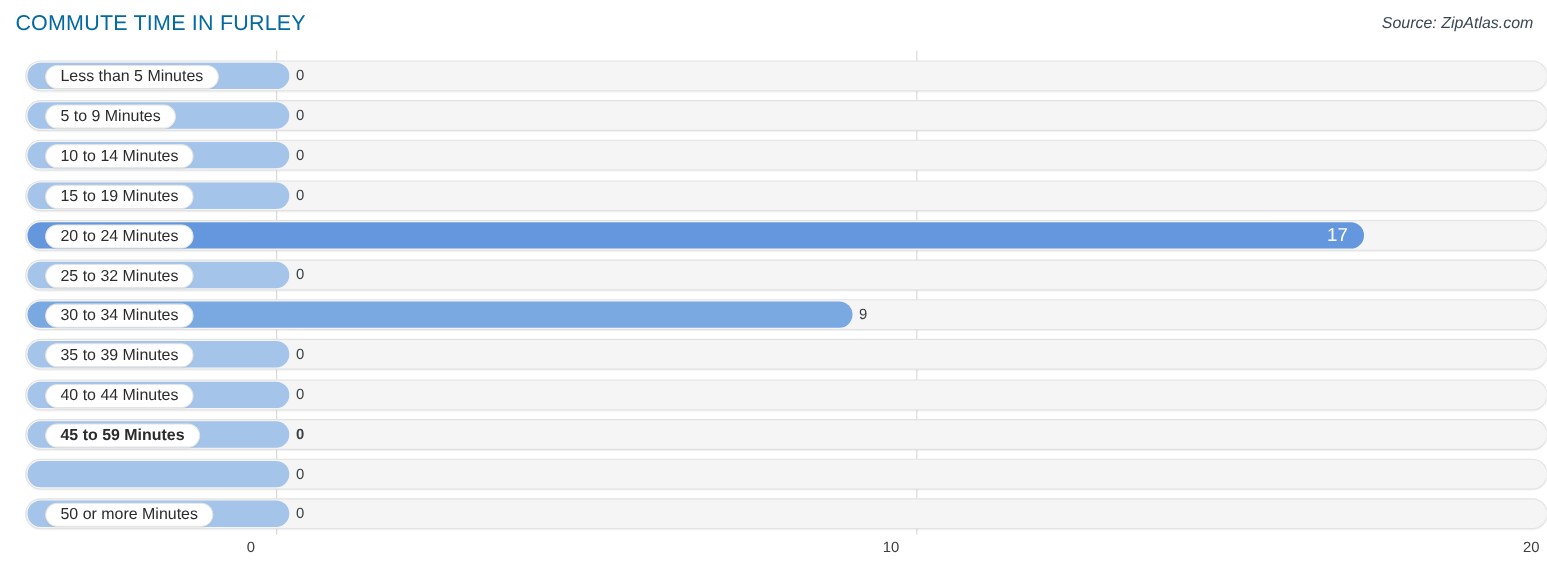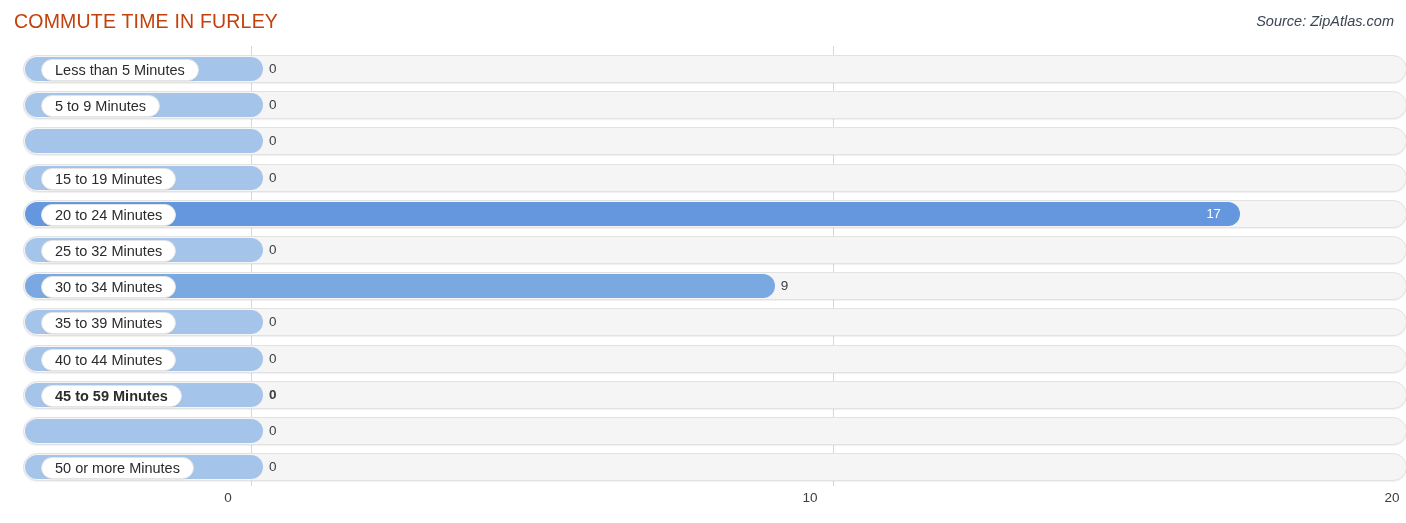--- a/index.html
+++ b/index.html
@@ -22,21 +22,21 @@
     left: 0; top: 0;
     width: 1406px;
     height: 46px;
   }
   #chart-title {
     position: absolute;
     left: 14px;
     top: 10px;
     font-size: 19.5px;
     letter-spacing: .2px;
-    color: #c2410c;
+    color: #0369a1;
     white-space: nowrap;
   }
   #chart-source {
     position: absolute;
     right: 12px;
     top: 13px;
     font-size: 14.5px;
     font-style: italic;
     color: #3c4653;
     white-space: nowrap;
@@ -119,21 +119,21 @@
     line-height: 20px;
     font-size: 13.5px;
     color: #3c4043;
     white-space: nowrap;
   }
   .bar-value-in {
     position: absolute;
     top: 4px;
     height: 20px;
     line-height: 20px;
-    font-size: 13px;
+    font-size: 17px;
     color: #ffffff;
     white-space: nowrap;
   }
 
   
   #x-axis {
     position: absolute;
     left: 0;
     top: 486px;
     width: 1406px;
@@ -171,20 +171,21 @@
       </div>
       <div class="bar-row" style="top: 45.2px;">
         <div class="bar-track"></div>
         <div class="bar-fill zero" style="width: 238px;"></div>
         <div class="bar-label-pill">5 to 9 Minutes</div>
         <div class="bar-value-out" style="left: 246px;">0</div>
       </div>
       <div class="bar-row" style="top: 81.4px;">
         <div class="bar-track"></div>
         <div class="bar-fill zero" style="width: 238px;"></div>
+        <div class="bar-label-pill">10 to 14 Minutes</div>
         <div class="bar-value-out" style="left: 246px;">0</div>
       </div>
       <div class="bar-row" style="top: 117.6px;">
         <div class="bar-track"></div>
         <div class="bar-fill zero" style="width: 238px;"></div>
         <div class="bar-label-pill">15 to 19 Minutes</div>
         <div class="bar-value-out" style="left: 246px;">0</div>
       </div>
       <div class="bar-row" style="top: 153.8px;">
         <div class="bar-track"></div>

